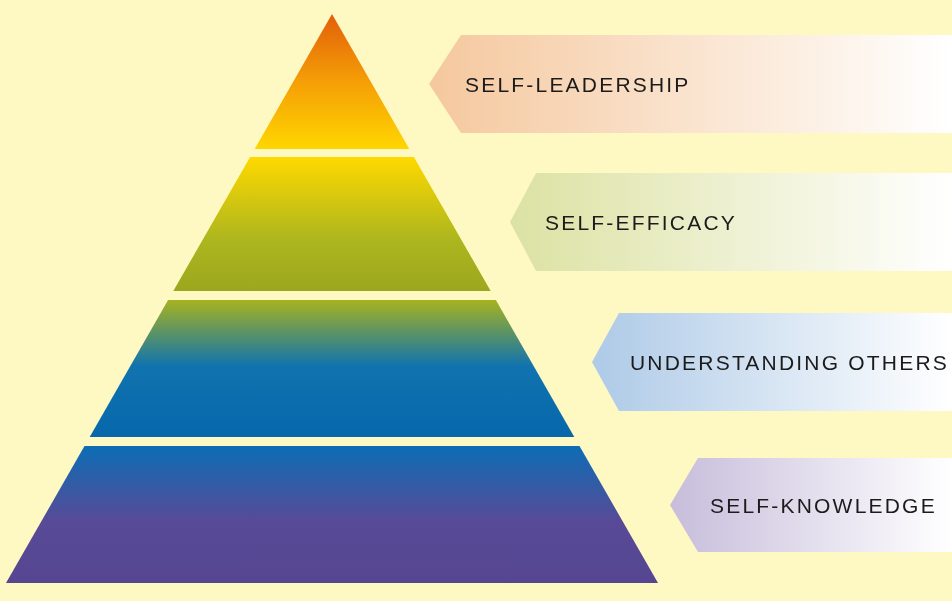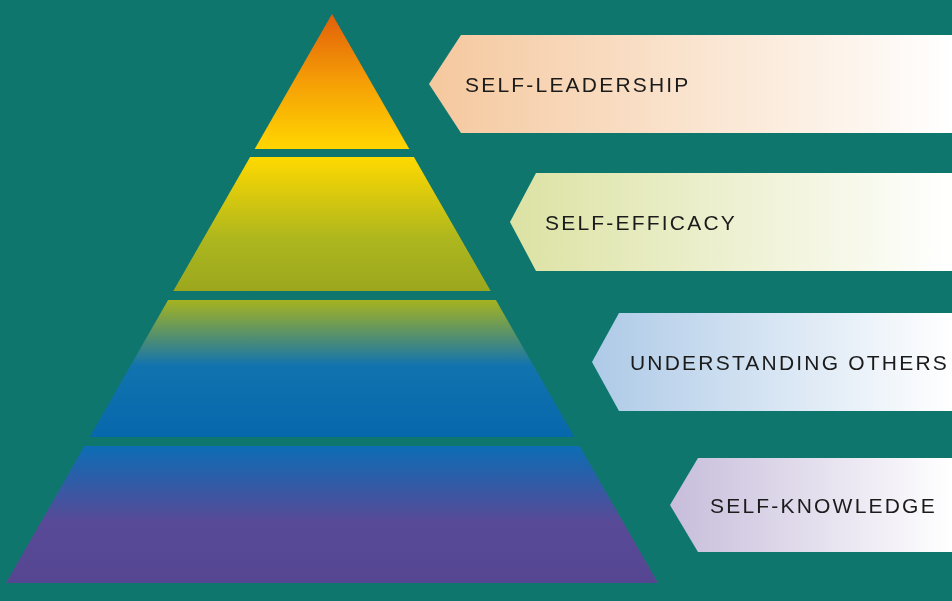--- a/index.html
+++ b/index.html
@@ -5,21 +5,21 @@
   html, body {
     margin: 0;
     padding: 0;
     background: #ffffff;
     font-family: "Liberation Sans", sans-serif;
   }
   .canvas {
     position: relative;
     width: 952px;
     height: 601px;
-    background: #0f766e;
+    background: #fef9c3;
     overflow: hidden;
   }
   .canvas svg {
     display: block;
     width: 952px;
     height: 601px;
   }
   .banner-label {
     font-family: "Liberation Sans", sans-serif;
     font-size: 21px;

